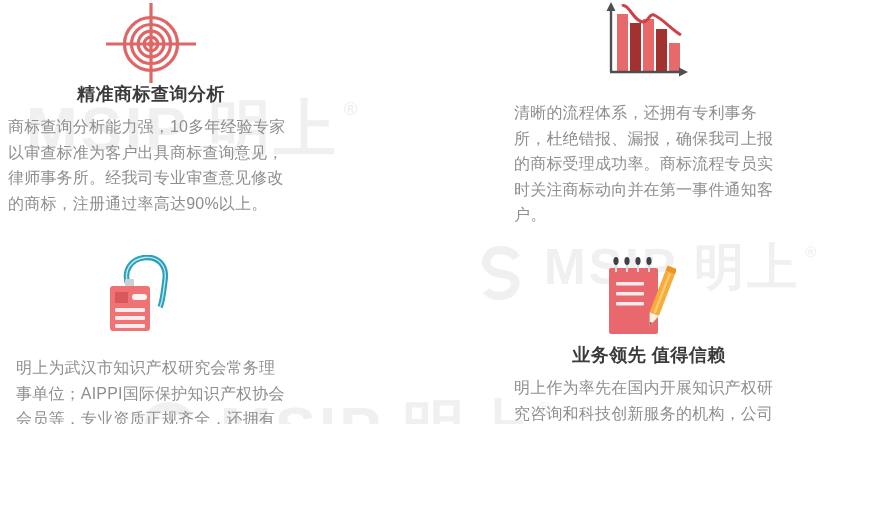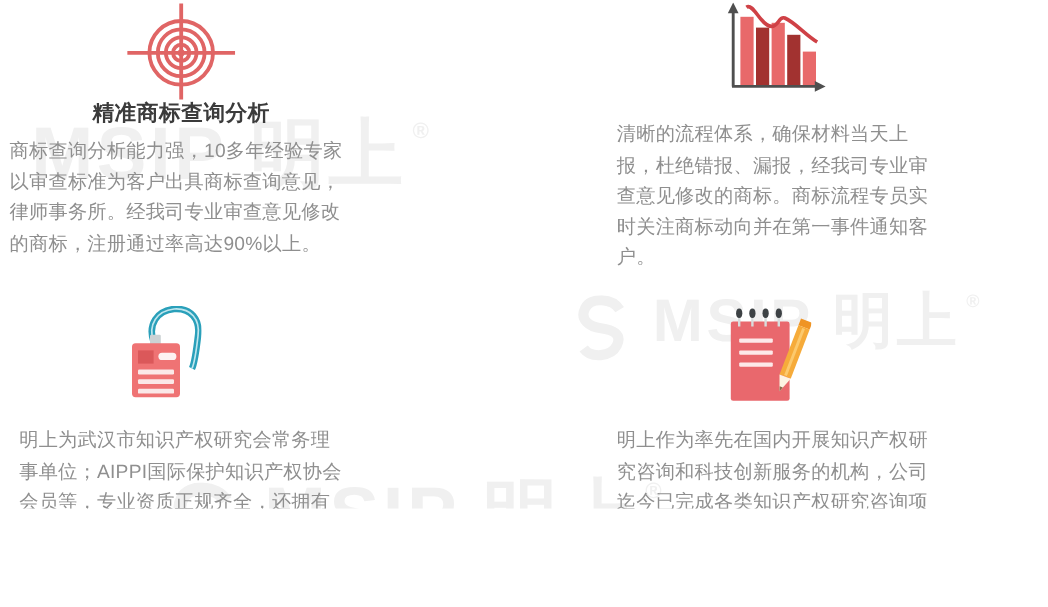--- a/index.html
+++ b/index.html
@@ -98,21 +98,21 @@
         <rect x="42" y="17" width="11" height="53" fill="#e8696a"></rect>
         <rect x="55" y="27" width="11" height="43" fill="#a23230"></rect>
         <rect x="68" y="41" width="11" height="29" fill="#e8696a"></rect>
         <line x1="10" y1="8" x2="10" y2="70" stroke="#4f4f4f" stroke-width="2.4"></line>
         <polygon points="10,0 5.5,9 14.5,9" fill="#4f4f4f"></polygon>
         <line x1="9" y1="70" x2="80" y2="70" stroke="#4f4f4f" stroke-width="2.4"></line>
         <polygon points="87,70 78,65.5 78,74.5" fill="#4f4f4f"></polygon>
         <path d="M21,4 C27,0 33,20 42,20 C48,20 48,11 53,13 C62,17 70,27 80,33" fill="none" stroke="#cf4146" stroke-width="3"></path>
       </svg>
     </div>
-    <p>清晰的流程体系，确保材料当天上报，杜绝错报、漏报，经我司专业审查意见修改的商标。商标流程专员实时关注商标动向并在第一事件通知客户。</p>
+    <p>清晰的流程体系，还拥有专利事务所，杜绝错报、漏报，确保我司上报的商标受理成功率。商标流程专员实时关注商标动向并在第一事件通知客户。</p>
   </section>
 
   <section class="feature f3">
     <div class="icon-wrap">
       <svg width="60" height="80" viewBox="0 0 60 80">
         <path d="M20,30 C15,15 23,4 37,2.5 C51,1.5 59,11 57,25 C55.5,38 54,48 52,52" fill="none" stroke="#2aa0ba" stroke-width="5.5"></path>
         <path d="M20,30 C15,15 23,4 37,2.5 C51,1.5 59,11 57,25 C55.5,38 54,48 52,52" fill="none" stroke="#bfe6ee" stroke-width="1.4"></path>
         <rect x="17" y="24" width="9" height="9" rx="1" fill="#ccd2d4"></rect>
         <rect x="2" y="31" width="40" height="45" rx="3" fill="#ef7374"></rect>
         <rect x="7" y="37" width="13" height="11" fill="#db585a"></rect>
@@ -146,17 +146,18 @@
         <rect x="12" y="47" width="28" height="3.6" rx="1" fill="#fde9e9"></rect>
         <g transform="rotate(21 56 44)">
           <rect x="51" y="10" width="10" height="6" fill="#ef9424"></rect>
           <rect x="51" y="16" width="10" height="44" fill="#f6ab3a"></rect>
           <line x1="56" y1="17" x2="56" y2="59" stroke="#fcc96d" stroke-width="2.4"></line>
           <polygon points="51,60 61,60 56,73" fill="#fdf3e2"></polygon>
           <polygon points="54.6,69 57.4,69 56,73" fill="#8a6a4a"></polygon>
         </g>
       </svg>
     </div>
+    <h3>业务领先 值得信赖</h3>
     <p>明上作为率先在国内开展知识产权研究咨询和科技创新服务的机构，公司迄今已完成各类知识产权研究咨询项目数千项，在中国知识产权研究咨询和科技服务领域具有领先的工作业绩。</p>
   </section>
 
   <div class="divider"></div>
 </div>
 
 </body></html>

